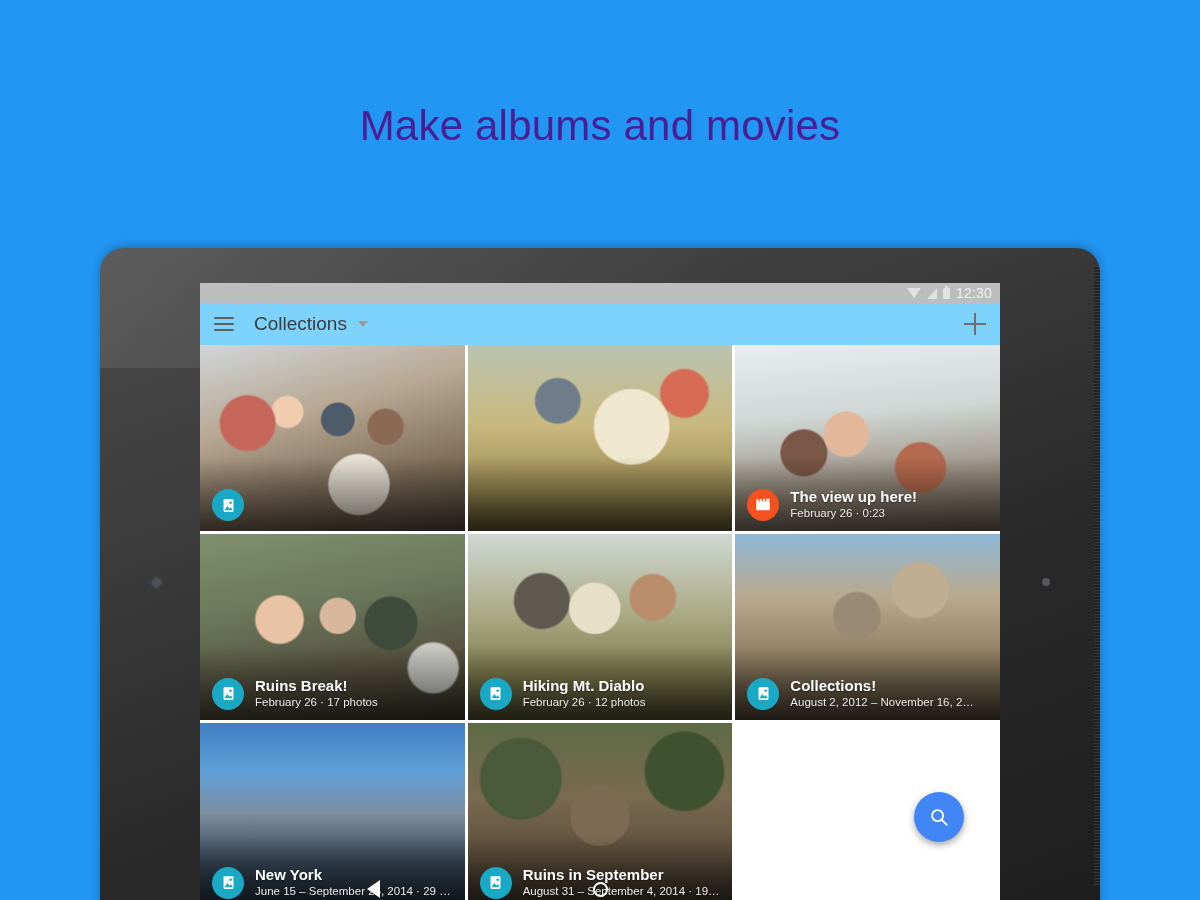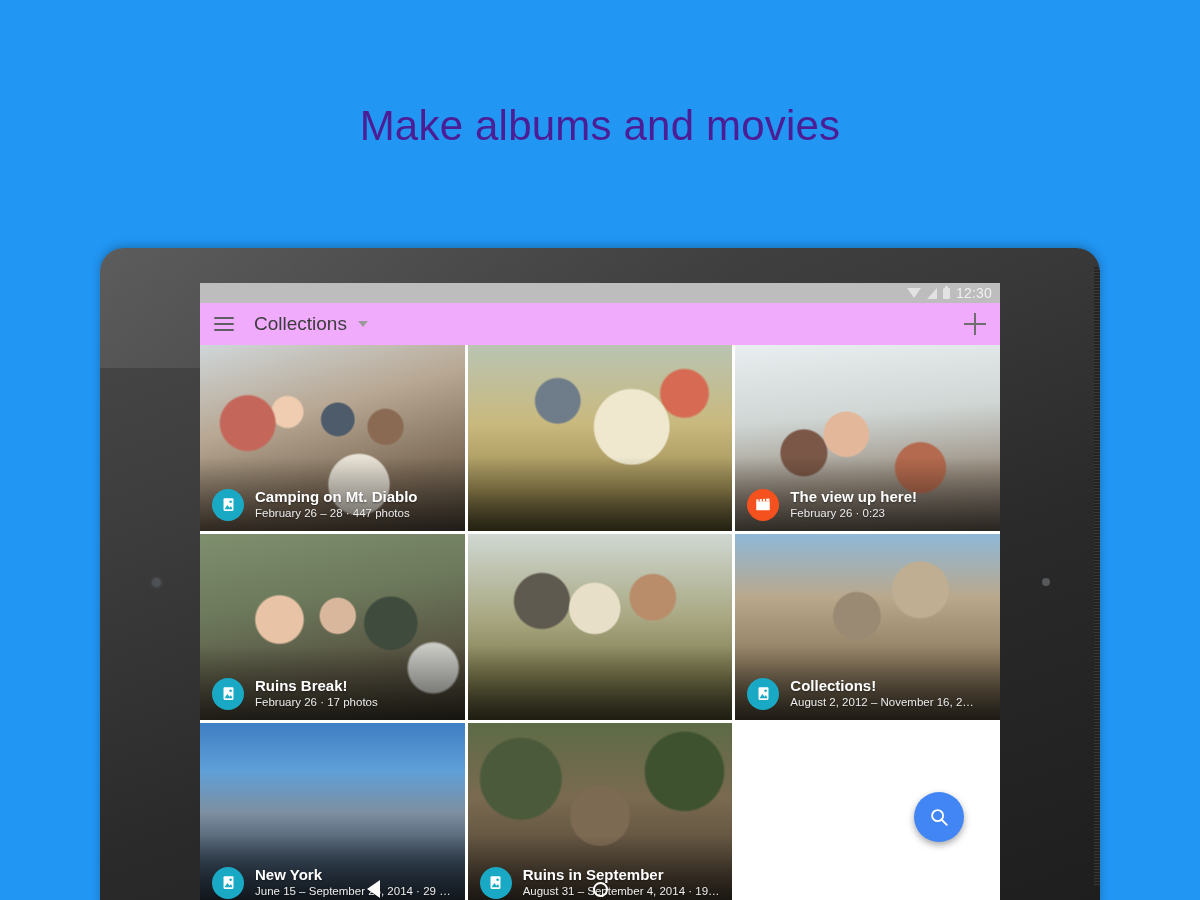--- a/index.html
+++ b/index.html
@@ -65,21 +65,21 @@
   }
   .ic-wifi { width:0;height:0;border-left:7px solid transparent;border-right:7px solid transparent;border-top:10px solid #e2e2e2; }
   .ic-signal { width:0;height:0;border-left:10px solid transparent;border-bottom:11px solid #e2e2e2; }
   .ic-batt {
     width:7px;height:11px;background:#e2e2e2;border-radius:1px; position:relative;
   }
   .ic-batt:before{content:"";position:absolute;left:2px;top:-2px;width:3px;height:2px;background:#e2e2e2;}
 
   
   .appbar {
-    height:42px; background:#f0abfc;
+    height:42px; background:#7dd3fc;
     display:flex; align-items:center; padding:0 14px;
     position:relative;
   }
   .hamburger { width:20px; display:flex; flex-direction:column; gap:4px; cursor:pointer; }
   .hamburger span { display:block; height:2px; background:#5f5f5f; border-radius:1px; }
   .appbar-title {
     margin-left:20px; font-size:19px; color:#3c3c3c; font-weight:400;
   }
   .caret {
     margin-left:11px; width:0;height:0;
@@ -243,24 +243,20 @@
           <div class="tile-art art-camping"></div>
           <div class="tile-scrim"></div>
           <div class="tile-meta">
             <div class="badge" style="background:#1aa9c4">
               <svg width="17" height="17" viewBox="0 0 24 24">
                 <rect x="5" y="3" width="14" height="18" rx="1.6" fill="#fff"></rect>
                 <circle cx="15" cy="8" r="1.8" fill="#1aa9c4"></circle>
                 <path d="M6.4 18.6 10.4 12.6l3 4 2.1-2.6 2.1 4.6z" fill="#1aa9c4"></path>
               </svg>
             </div>
-            <div class="tile-text">
-              <div class="tile-title">Camping on Mt. Diablo</div>
-              <div class="tile-sub">February 26 – 28 · 447 photos</div>
-            </div>
           </div>
         </div>
         <div class="tile">
           <div class="tile-art art-mountain"></div>
           <div class="tile-scrim"></div>
         </div>
         <div class="tile">
           <div class="tile-art art-view"></div>
           <div class="tile-scrim"></div>
           <div class="tile-meta">
@@ -292,20 +288,33 @@
             </div>
             <div class="tile-text">
               <div class="tile-title">Ruins Break!</div>
               <div class="tile-sub">February 26 · 17 photos</div>
             </div>
           </div>
         </div>
         <div class="tile">
           <div class="tile-art art-hiking"></div>
           <div class="tile-scrim"></div>
+          <div class="tile-meta">
+            <div class="badge" style="background:#1aa9c4">
+              <svg width="17" height="17" viewBox="0 0 24 24">
+                <rect x="5" y="3" width="14" height="18" rx="1.6" fill="#fff"></rect>
+                <circle cx="15" cy="8" r="1.8" fill="#1aa9c4"></circle>
+                <path d="M6.4 18.6 10.4 12.6l3 4 2.1-2.6 2.1 4.6z" fill="#1aa9c4"></path>
+              </svg>
+            </div>
+            <div class="tile-text">
+              <div class="tile-title">Hiking Mt. Diablo</div>
+              <div class="tile-sub">February 26 · 12 photos</div>
+            </div>
+          </div>
         </div>
         <div class="tile">
           <div class="tile-art art-adventures"></div>
           <div class="tile-scrim"></div>
           <div class="tile-meta">
             <div class="badge" style="background:#1aa9c4">
               <svg width="17" height="17" viewBox="0 0 24 24">
                 <rect x="5" y="3" width="14" height="18" rx="1.6" fill="#fff"></rect>
                 <circle cx="15" cy="8" r="1.8" fill="#1aa9c4"></circle>
                 <path d="M6.4 18.6 10.4 12.6l3 4 2.1-2.6 2.1 4.6z" fill="#1aa9c4"></path>

